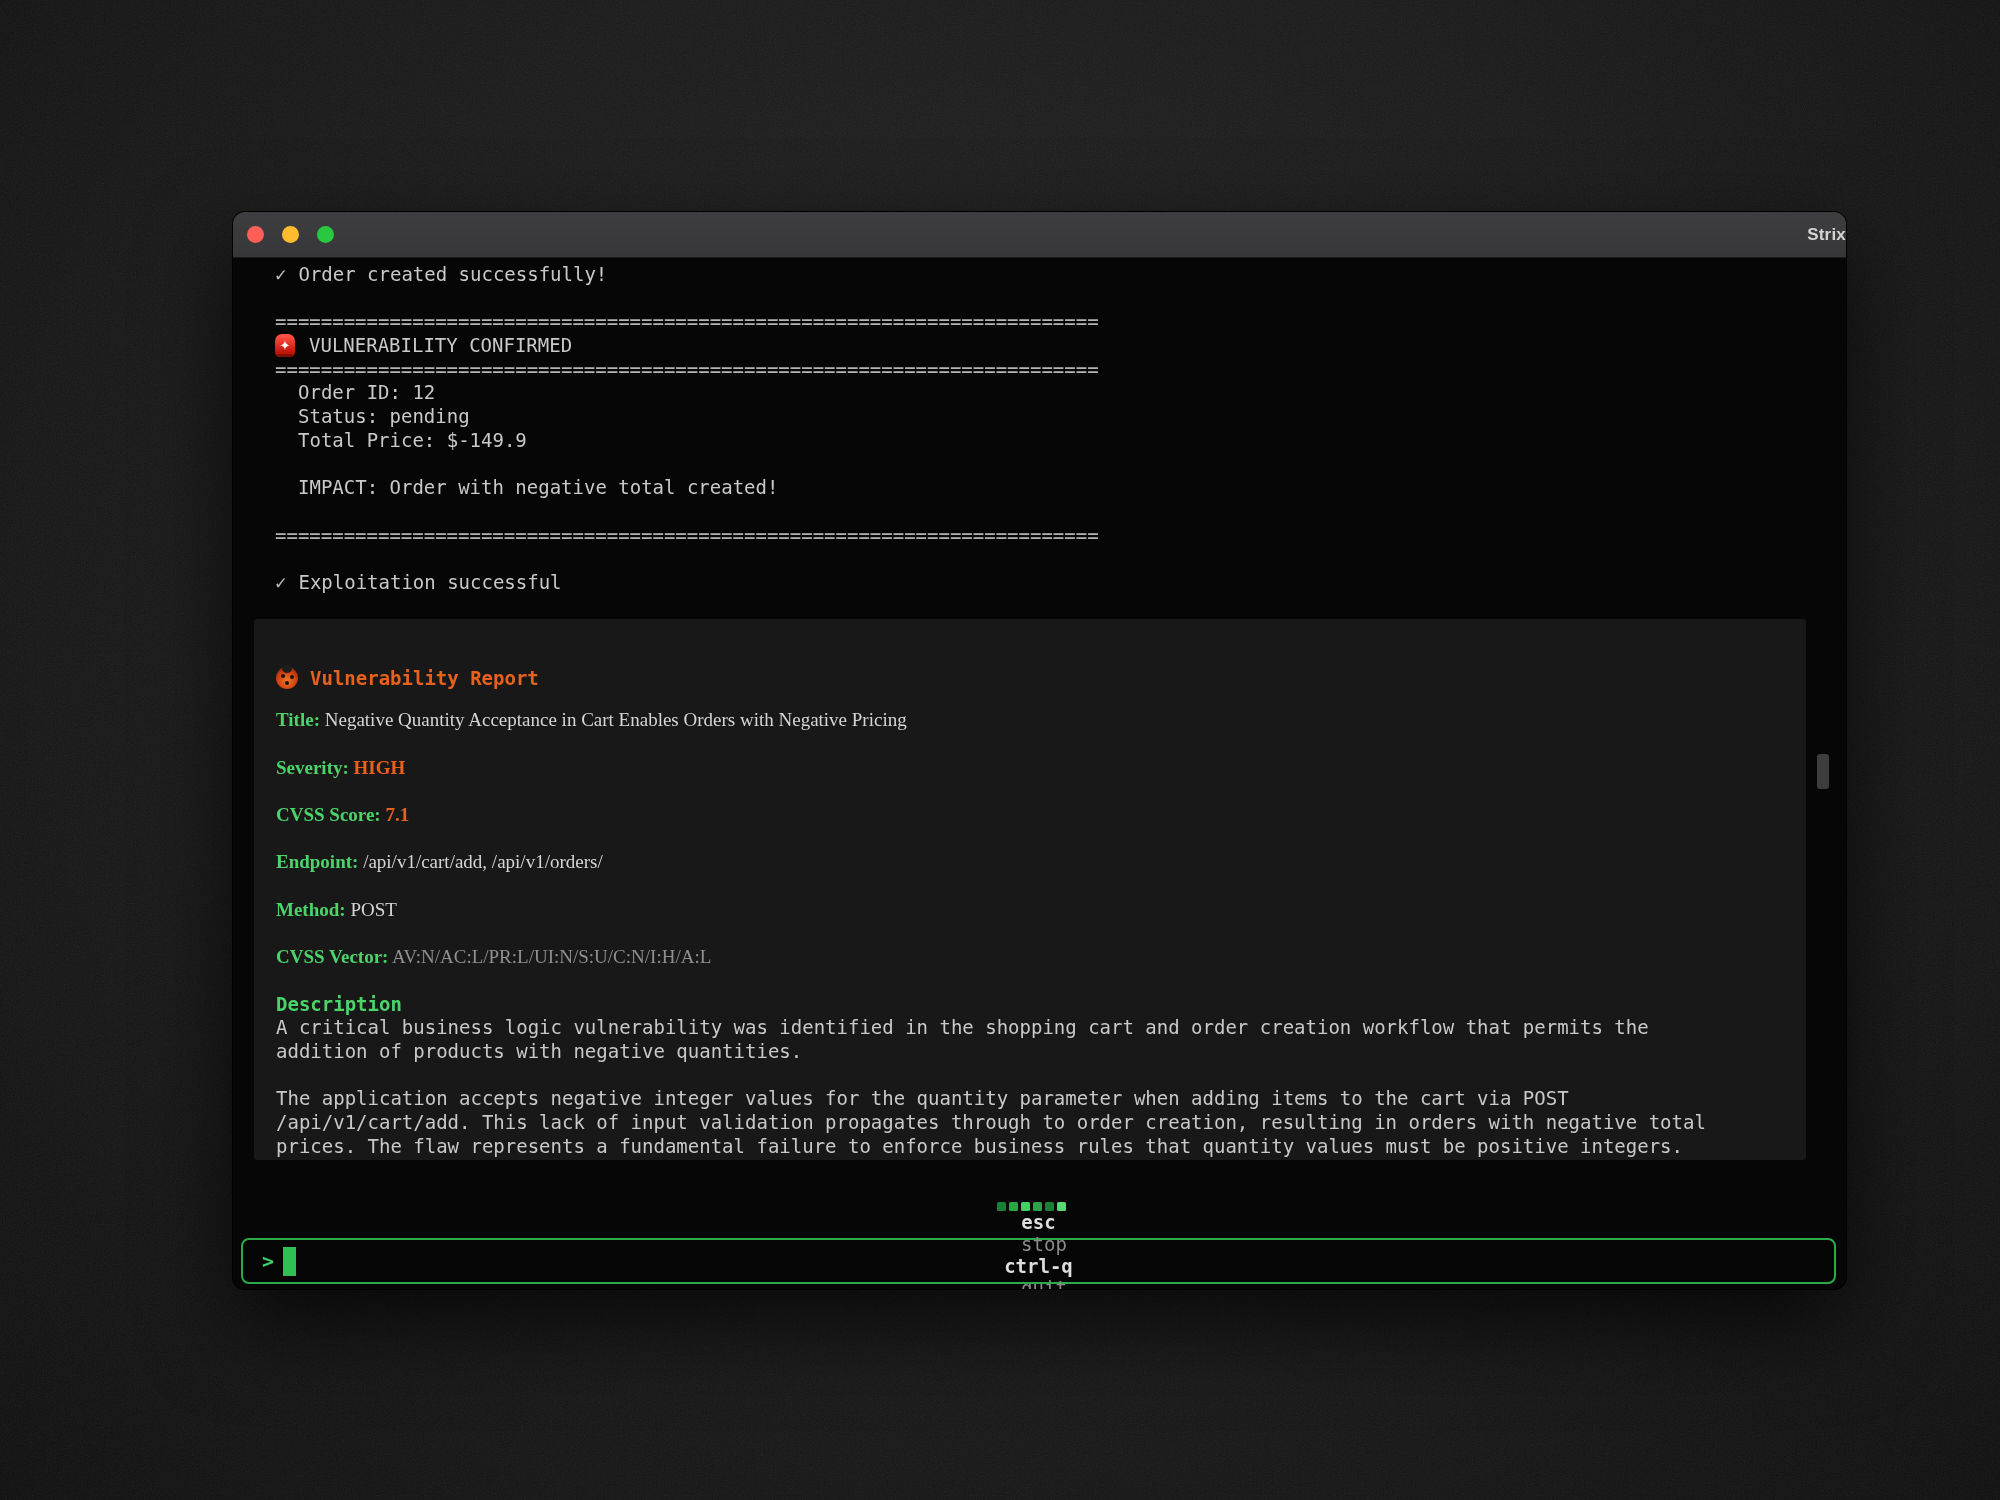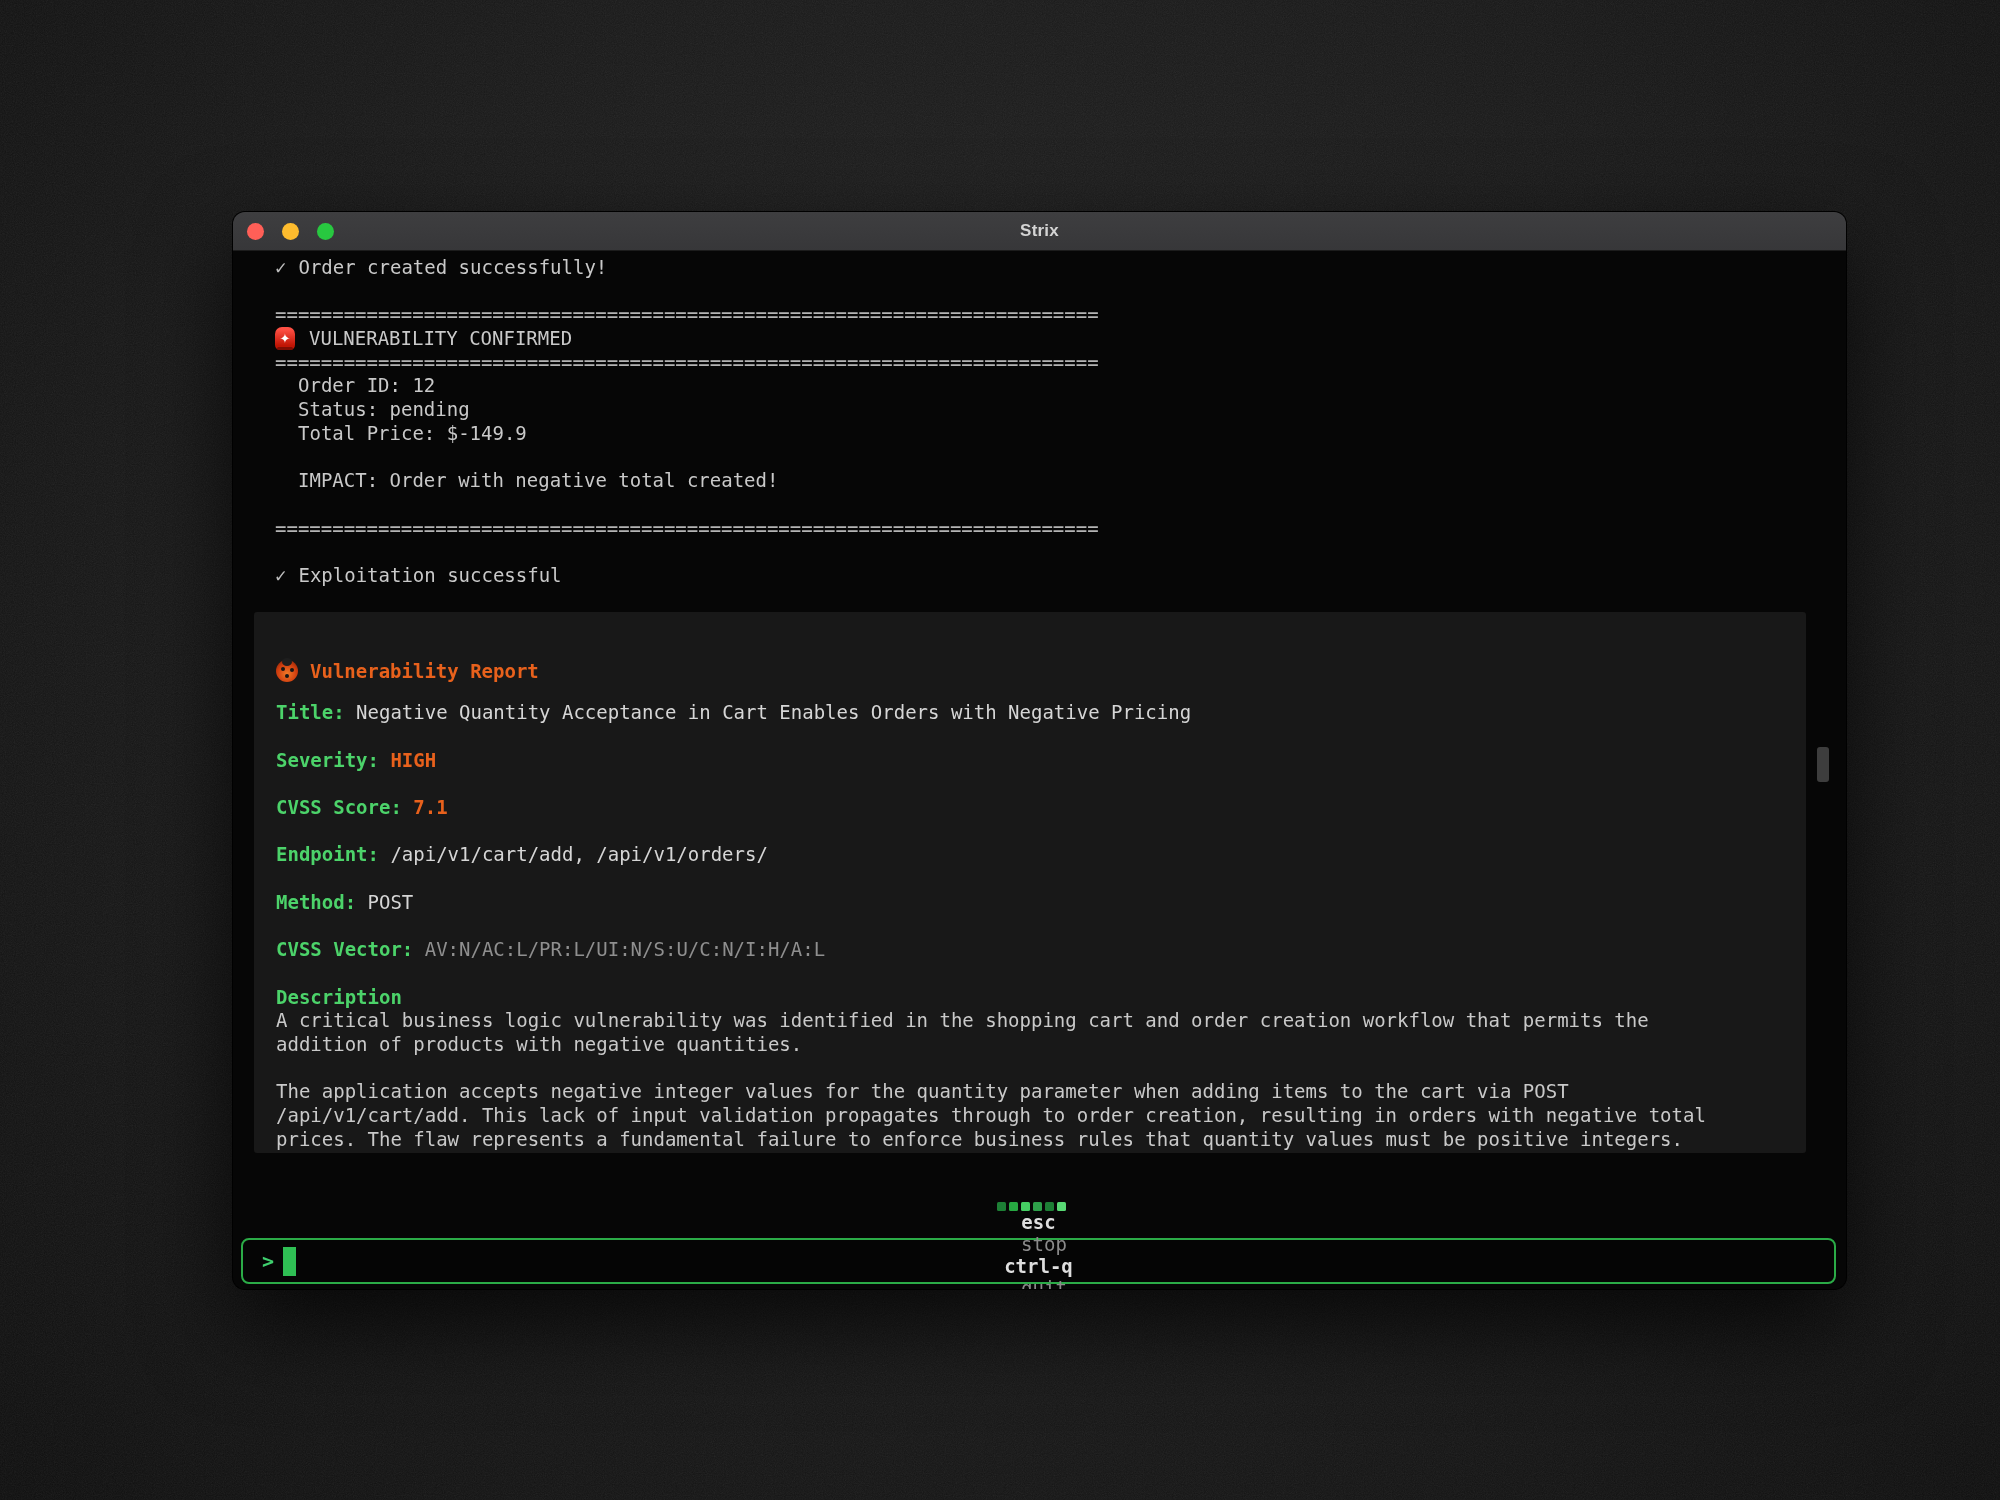--- a/index.html
+++ b/index.html
@@ -7,22 +7,22 @@
   .stage { position:relative; width:2000px; height:1500px;
            background:radial-gradient(ellipse at 50% 38%, #212121 0%, #181818 55%, #0e0e0e 100%);
            font-family:"DejaVu Sans Mono","Liberation Mono",monospace; }
   .noise { position:absolute; left:0; top:0; width:2000px; height:1500px; pointer-events:none; }
 
   
   .window { position:absolute; left:233px; top:212px; width:1613px; height:1077px;
             border-radius:12px; overflow:hidden; background:#060606;
             box-shadow:0 34px 90px rgba(0,0,0,.75), 0 0 0 1px #000;
             display:flex; flex-direction:column; }
-  .titlebar { flex:none; height:39px; background:linear-gradient(#3e3e40,#373739);
-              position:relative; display:flex; align-items:center; justify-content:center;
+  .titlebar { flex:none; height:46px; background:linear-gradient(#3e3e40,#373739);
+              position:relative; display:flex; align-items:center; justify-content:flex-end;
               border-bottom:1px solid #1c1c1c; }
   .traffic { position:absolute; left:14px; top:0; height:100%; display:flex; align-items:center; gap:18px; }
   .light { width:17px; height:17px; border-radius:50%; }
   .title { font-family:"Liberation Sans","DejaVu Sans",sans-serif; font-weight:bold;
            font-size:17px; color:#d4d4d4; letter-spacing:.2px; }
 
   
   .terminal { flex:1; position:relative; background:#060606; overflow:hidden;
               font-size:19px; line-height:23.7px; color:#c9c9c9; padding-top:5px; }
   .log { padding-left:42px; }
@@ -36,21 +36,21 @@
   .siren { display:inline-block; width:20px; height:23px; position:relative; flex:none;
            background:linear-gradient(180deg,#ff5044 10%,#c01505 80%); border-radius:7px 7px 5px 5px; }
   .siren::before { content:"✦"; position:absolute; left:50%; top:44%; transform:translate(-50%,-50%);
                    color:#fff; font-size:13px; line-height:1; font-family:"DejaVu Sans",sans-serif; }
   .siren::after { content:""; position:absolute; bottom:0; left:2px; right:2px; height:3px;
                   background:#7e0d03; border-radius:2px; }
 
   
   .panel { margin:24px 0 0 21px; width:1552px; height:541px; background:#181818;
            border-radius:3px; padding:48px 0 0 22px; overflow:hidden; }
-  .row { height:23.7px; margin-bottom:23.7px; white-space:pre; }
+  .row { height:23.7px; margin-bottom:23.7px; white-space:pre;font-family:Liberation Serif, serif; }
   .report-header { height:23.7px; margin-bottom:18px; display:flex; align-items:center; gap:12px;
                    color:#e8611c; font-weight:bold; }
   .label { color:#4cd36a; font-weight:bold; }
   .val-white { color:#d6d6d6; }
   .val-orange { color:#e8611c; font-weight:bold; }
   .val-dim { color:#8f8f8f; }
   .desc-heading { height:23.7px; color:#4cd36a; font-weight:bold; }
   .pline { height:23.7px; white-space:pre; color:#c9c9c9; }
   .para + .para { margin-top:23.7px; }
 

